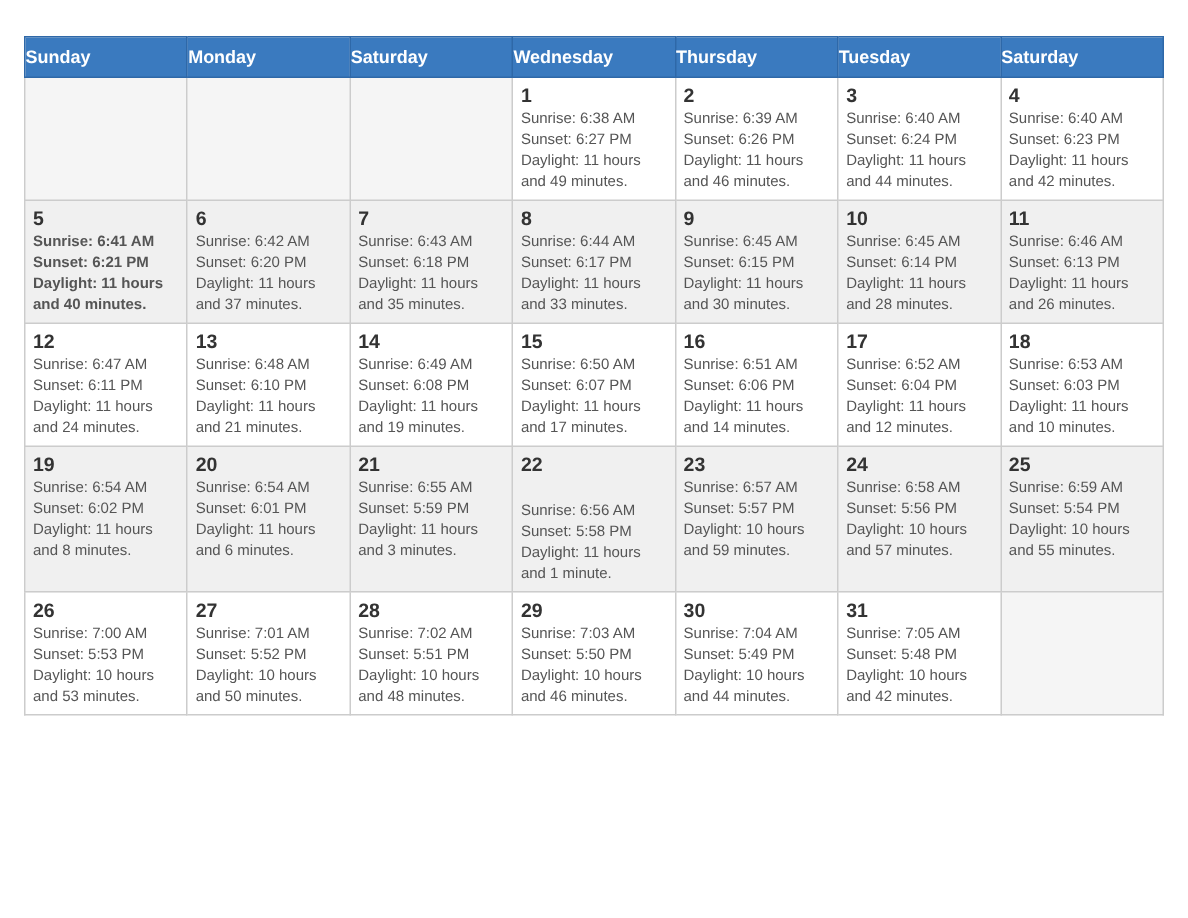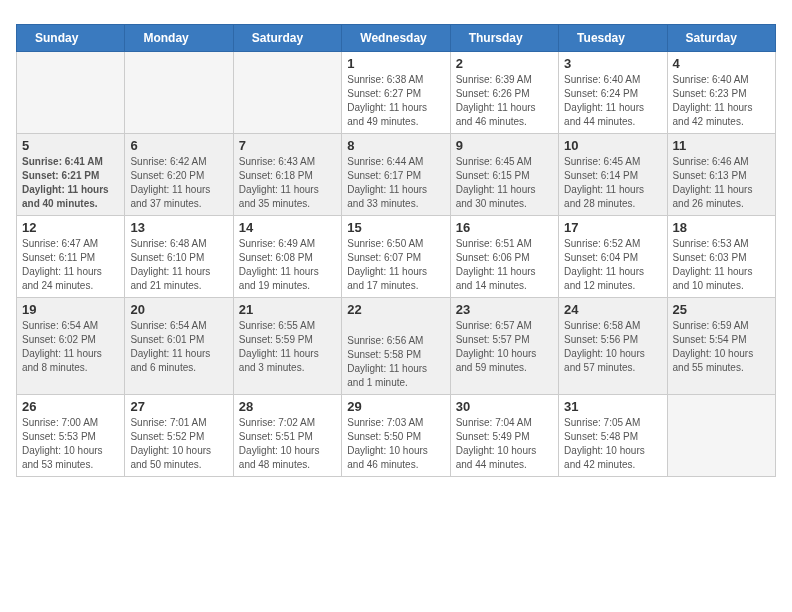--- a/index.html
+++ b/index.html
@@ -49,21 +49,21 @@
     }
     .calendar {
       width: 100%;
       border-collapse: collapse;
       font-size: 11px;
     }
     .calendar th {
       background-color: #3a7abf;
       color: #fff;
       text-align: left;
-      padding: 6px 18px;
+      padding: 6px 0;
       font-size: 12px;
       font-weight: bold;
       border: 1px solid #2e68a8;
     }
     .calendar td {
       border: 1px solid #ccc;
       vertical-align: top;
       padding: 4px 5px;
       width: 108px;
       min-height: 80px;

